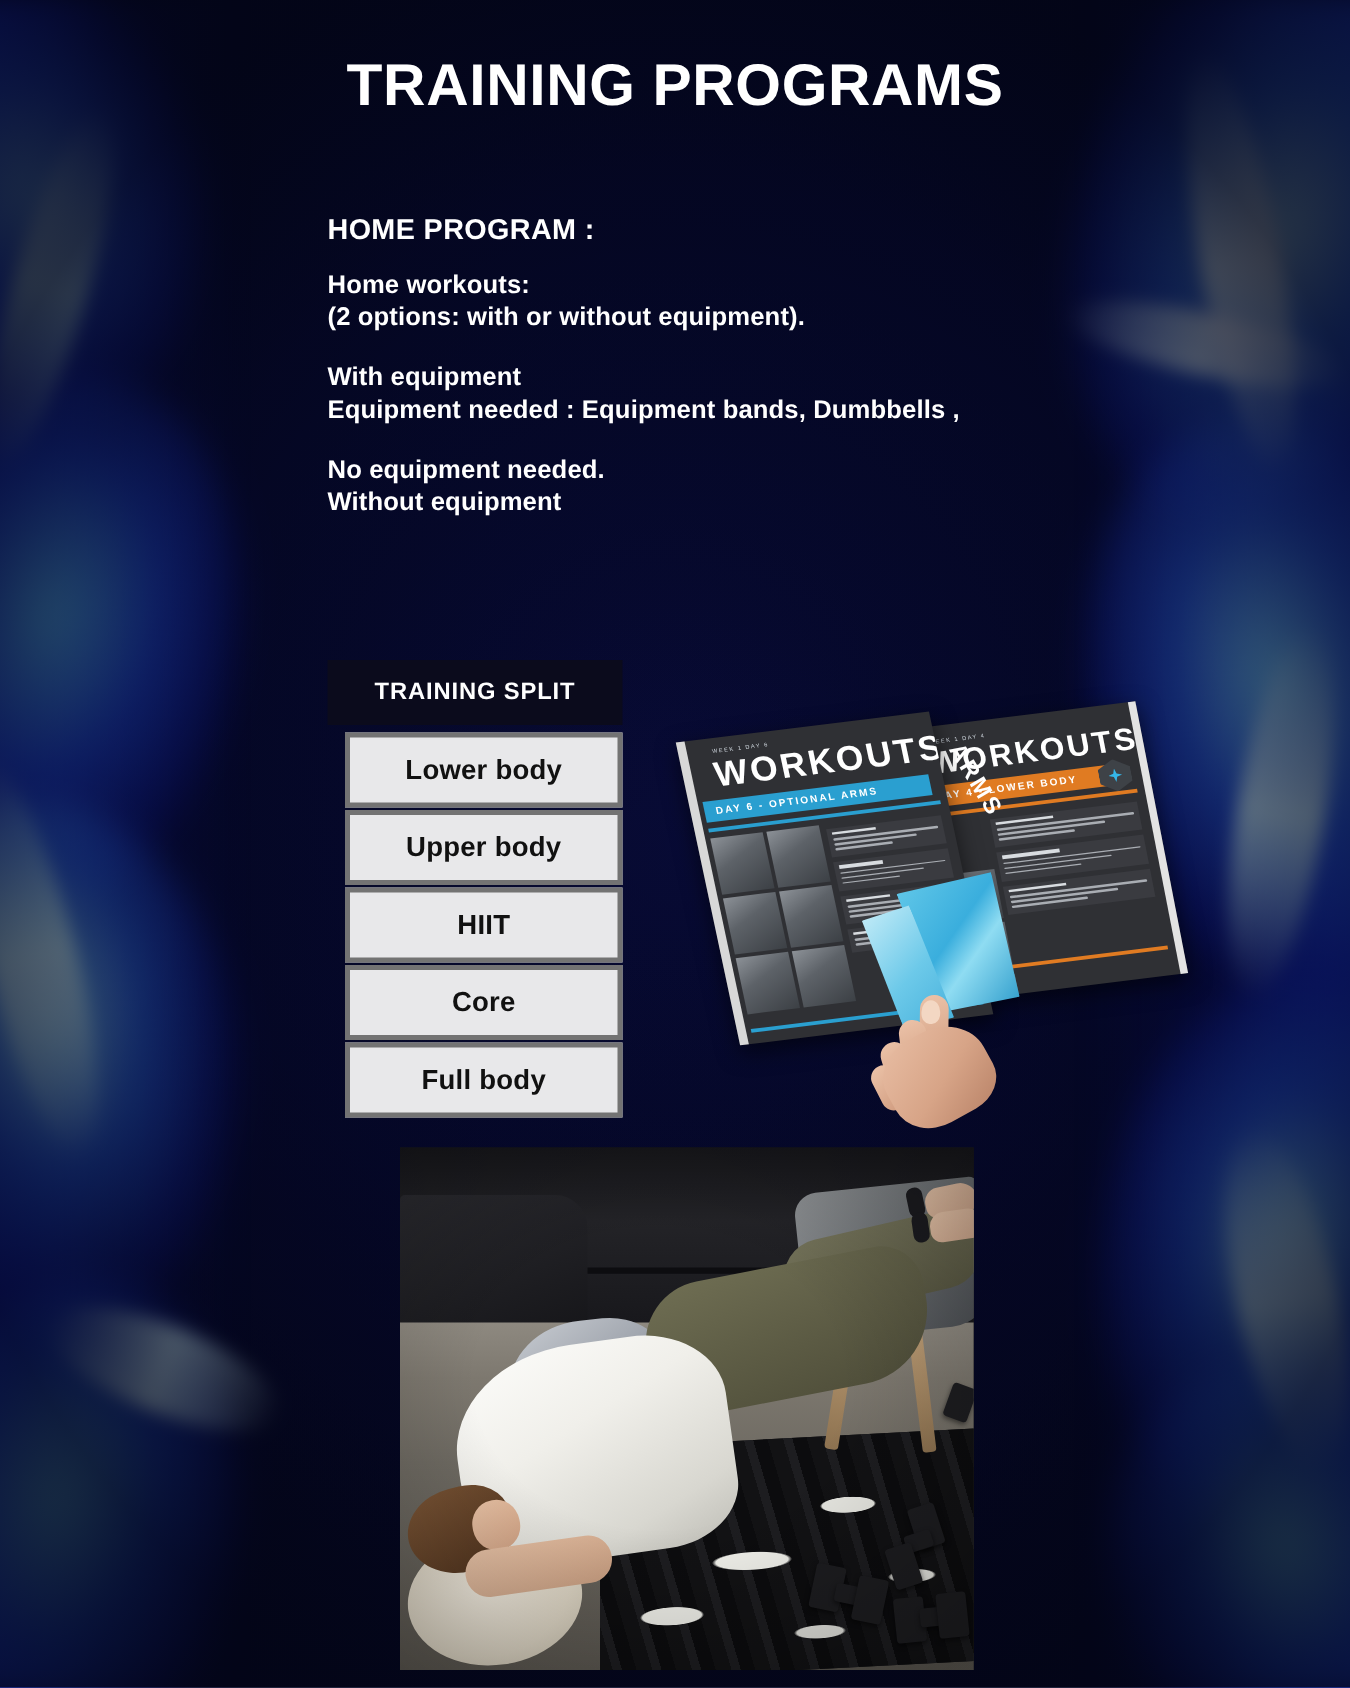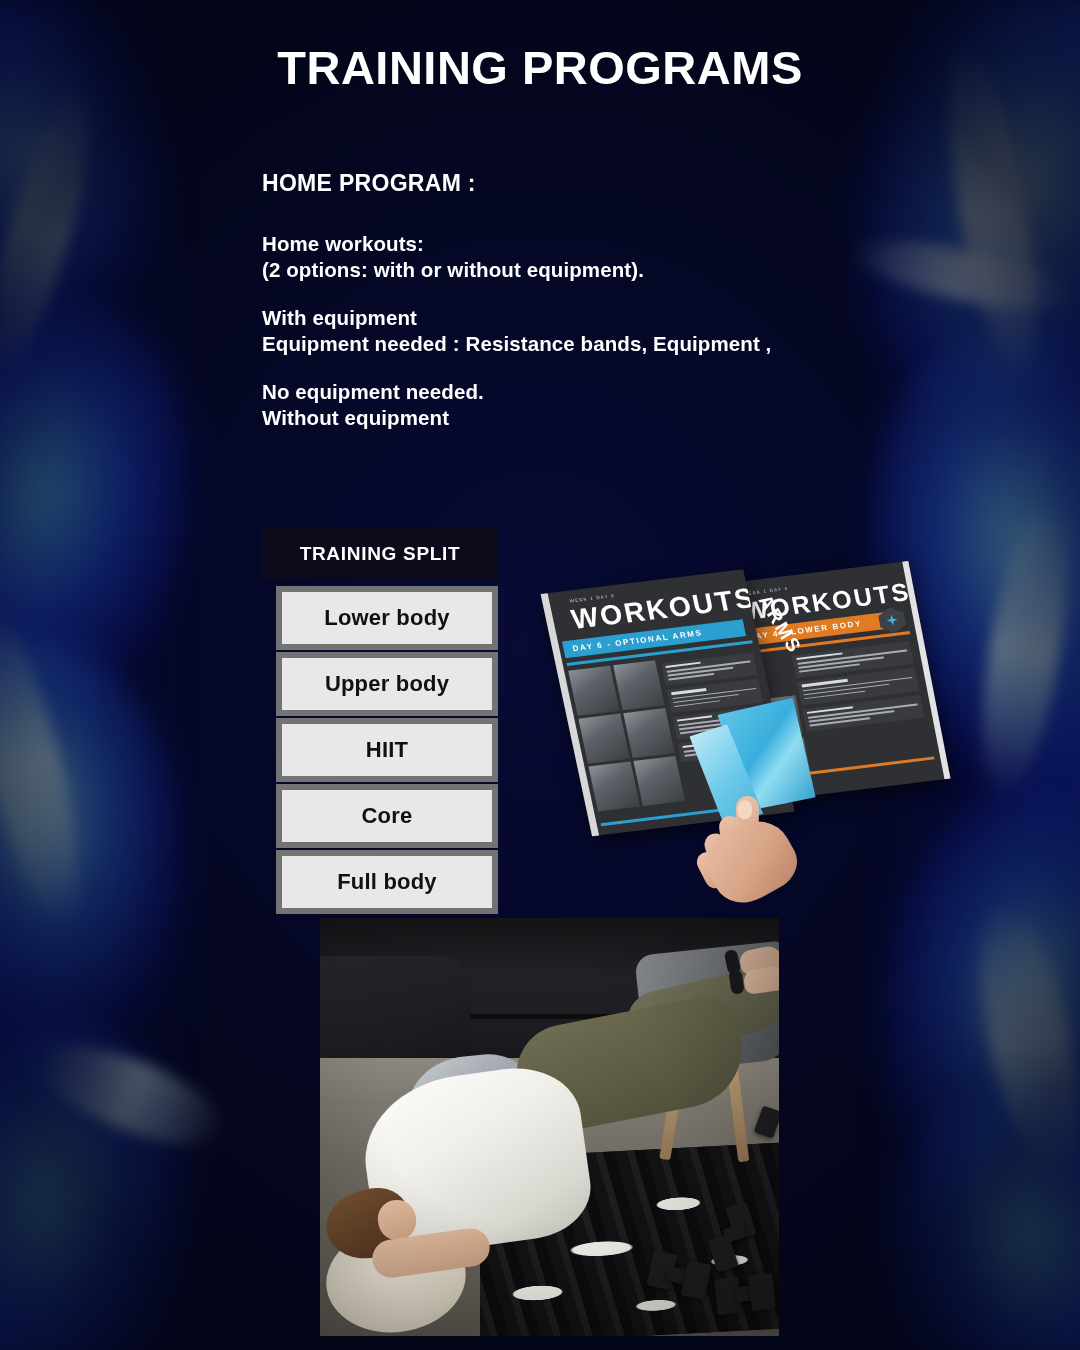--- a/index.html
+++ b/index.html
@@ -72,41 +72,41 @@
     text-align:center;color:#ffffff;
     font-size:47px;font-weight:bold;letter-spacing:.5px;
   }
 
   .section-title{
     position:absolute;left:262px;top:170px;
     color:#ffffff;font-size:23px;font-weight:bold;letter-spacing:.3px;
   }
 
   .body-text{
-    position:absolute;left:262px;top:231px;width:640px;
+    position:absolute;left:262px;top:215px;width:640px;
     color:#ffffff;font-size:20.5px;font-weight:bold;line-height:25.5px;
     letter-spacing:.1px;
   }
   .body-text .blk{margin:0 0 23px 0;}
   .body-text .blk:last-child{margin-bottom:0;}
   .body-text .ln{display:block;white-space:nowrap;}
 
   
   .split-wrap{position:absolute;left:262px;top:528px;width:240px;}
   .split-head{
     position:absolute;left:0;top:0;width:236px;height:52px;
     background:#0b0b1c;
     display:flex;align-items:center;justify-content:center;
   }
   .split-head span{
     color:#ffffff;font-size:19px;font-weight:bold;letter-spacing:.7px;text-align:right;
   }
   .split-rows{position:absolute;left:14px;top:58px;width:222px;}
   .split-row{
-    height:52px;background:#e8e8ea;border:6px solid #737373;
+    height:52px;background:#e8e8ea;border:4px solid #737373;
     display:flex;align-items:center;justify-content:center;
     margin-bottom:2px;
   }
   .split-row span{
     color:#111111;font-size:22px;font-weight:bold;letter-spacing:.2px;
   }
 
   
   .brochure{
     position:absolute;left:536px;top:528px;width:400px;height:345px;
@@ -286,21 +286,21 @@
 
   <div class="section-title">HOME PROGRAM :</div>
 
   <div class="body-text">
     <div class="blk">
       <span class="ln">Home workouts:</span>
       <span class="ln">(2 options: with or without equipment).</span>
     </div>
     <div class="blk">
       <span class="ln">With equipment</span>
-      <span class="ln">Equipment needed : Resistance bands, Equipment ,</span>
+      <span class="ln">Equipment needed : Equipment bands, Dumbbells ,</span>
     </div>
     <div class="blk">
       <span class="ln">No equipment needed.</span>
       <span class="ln">Without equipment</span>
     </div>
   </div>
 
   <div class="split-wrap">
     <div class="split-head">
       <span>TRAINING SPLIT</span>

